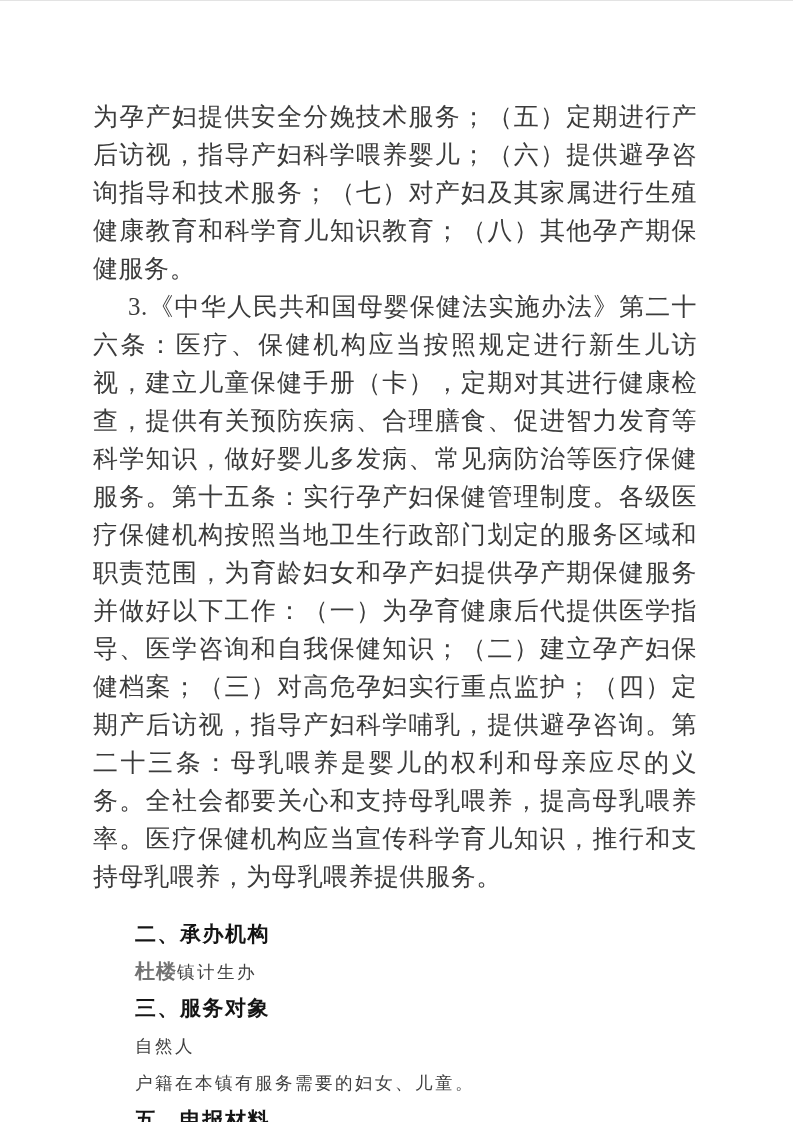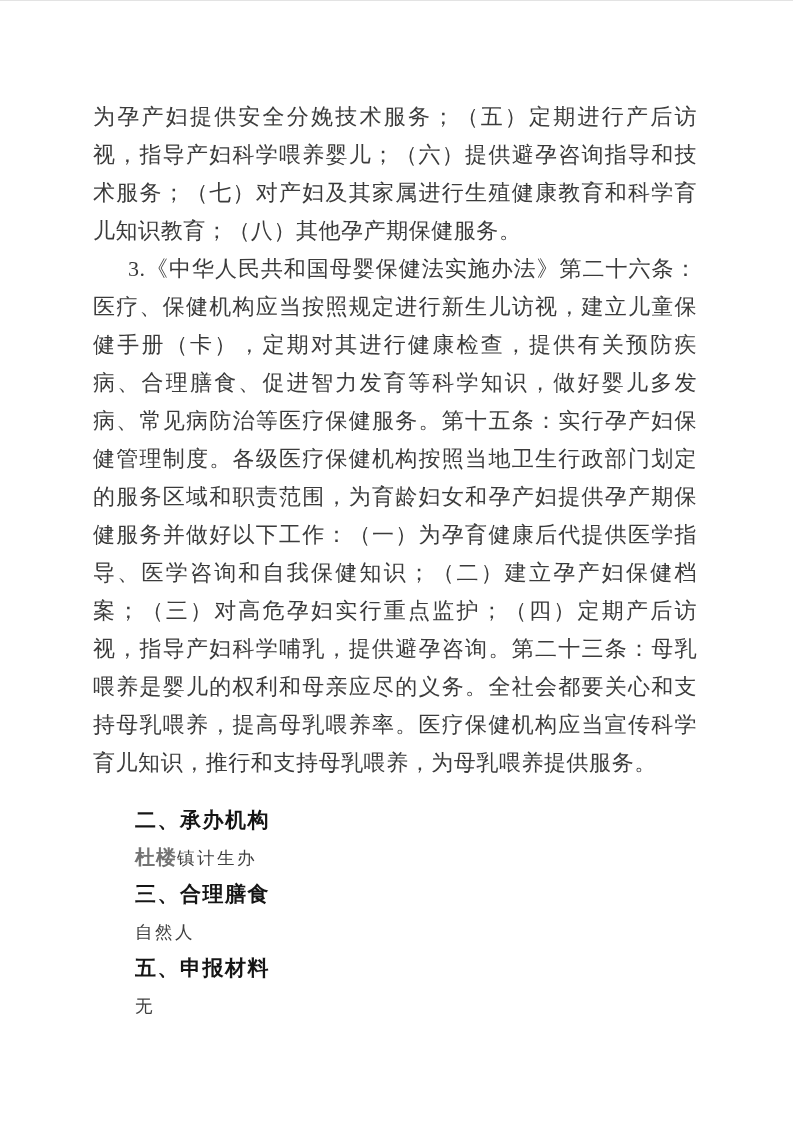--- a/index.html
+++ b/index.html
@@ -19,21 +19,21 @@
   }
   .content {
     position: absolute;
     left: 93px;
     top: 97px;
     width: 604px;
   }
   
   .body-par {
     margin: 0;
-    font-size: 22px;
+    font-size: 25px;
     letter-spacing: 0.55px;
     line-height: 38px;
     text-align: justify;
     text-align-last: left;
     color: #3b3b3b;
     word-break: break-all;
   }
   .body-par.indent {
     text-indent: 35px;
   }
@@ -74,22 +74,23 @@
 
     <p class="body-par">为孕产妇提供安全分娩技术服务；（五）定期进行产后访视，指导产妇科学喂养婴儿；（六）提供避孕咨询指导和技术服务；（七）对产妇及其家属进行生殖健康教育和科学育儿知识教育；（八）其他孕产期保健服务。</p>
 
     <p class="body-par indent">3.《中华人民共和国母婴保健法实施办法》第二十六条：医疗、保健机构应当按照规定进行新生儿访视，建立儿童保健手册（卡），定期对其进行健康检查，提供有关预防疾病、合理膳食、促进智力发育等科学知识，做好婴儿多发病、常见病防治等医疗保健服务。第十五条：实行孕产妇保健管理制度。各级医疗保健机构按照当地卫生行政部门划定的服务区域和职责范围，为育龄妇女和孕产妇提供孕产期保健服务并做好以下工作：（一）为孕育健康后代提供医学指导、医学咨询和自我保健知识；（二）建立孕产妇保健档案；（三）对高危孕妇实行重点监护；（四）定期产后访视，指导产妇科学哺乳，提供避孕咨询。第二十三条：母乳喂养是婴儿的权利和母亲应尽的义务。全社会都要关心和支持母乳喂养，提高母乳喂养率。医疗保健机构应当宣传科学育儿知识，推行和支持母乳喂养，为母乳喂养提供服务。</p>
 
     <div class="sections">
 
       <h3 class="sec-heading">二、承办机构</h3>
       <p class="sec-content"><span class="bold-prefix">杜楼</span><span>镇计生办</span></p>
 
-      <h3 class="sec-heading">三、合理膳食</h3>
+      <h3 class="sec-heading">三、服务对象</h3>
       <p class="sec-content"><span class="bold-prefix"></span><span>自然人</span></p>
 
+      <p class="sec-content"><span class="bold-prefix"></span><span>户籍在本镇有服务需要的妇女、儿童。</span></p>
 
       <h3 class="sec-heading">五、申报材料</h3>
       <p class="sec-content"><span class="bold-prefix"></span><span>无</span></p>
 
     </div>
   </div>
 </div>
 
 </body></html>

